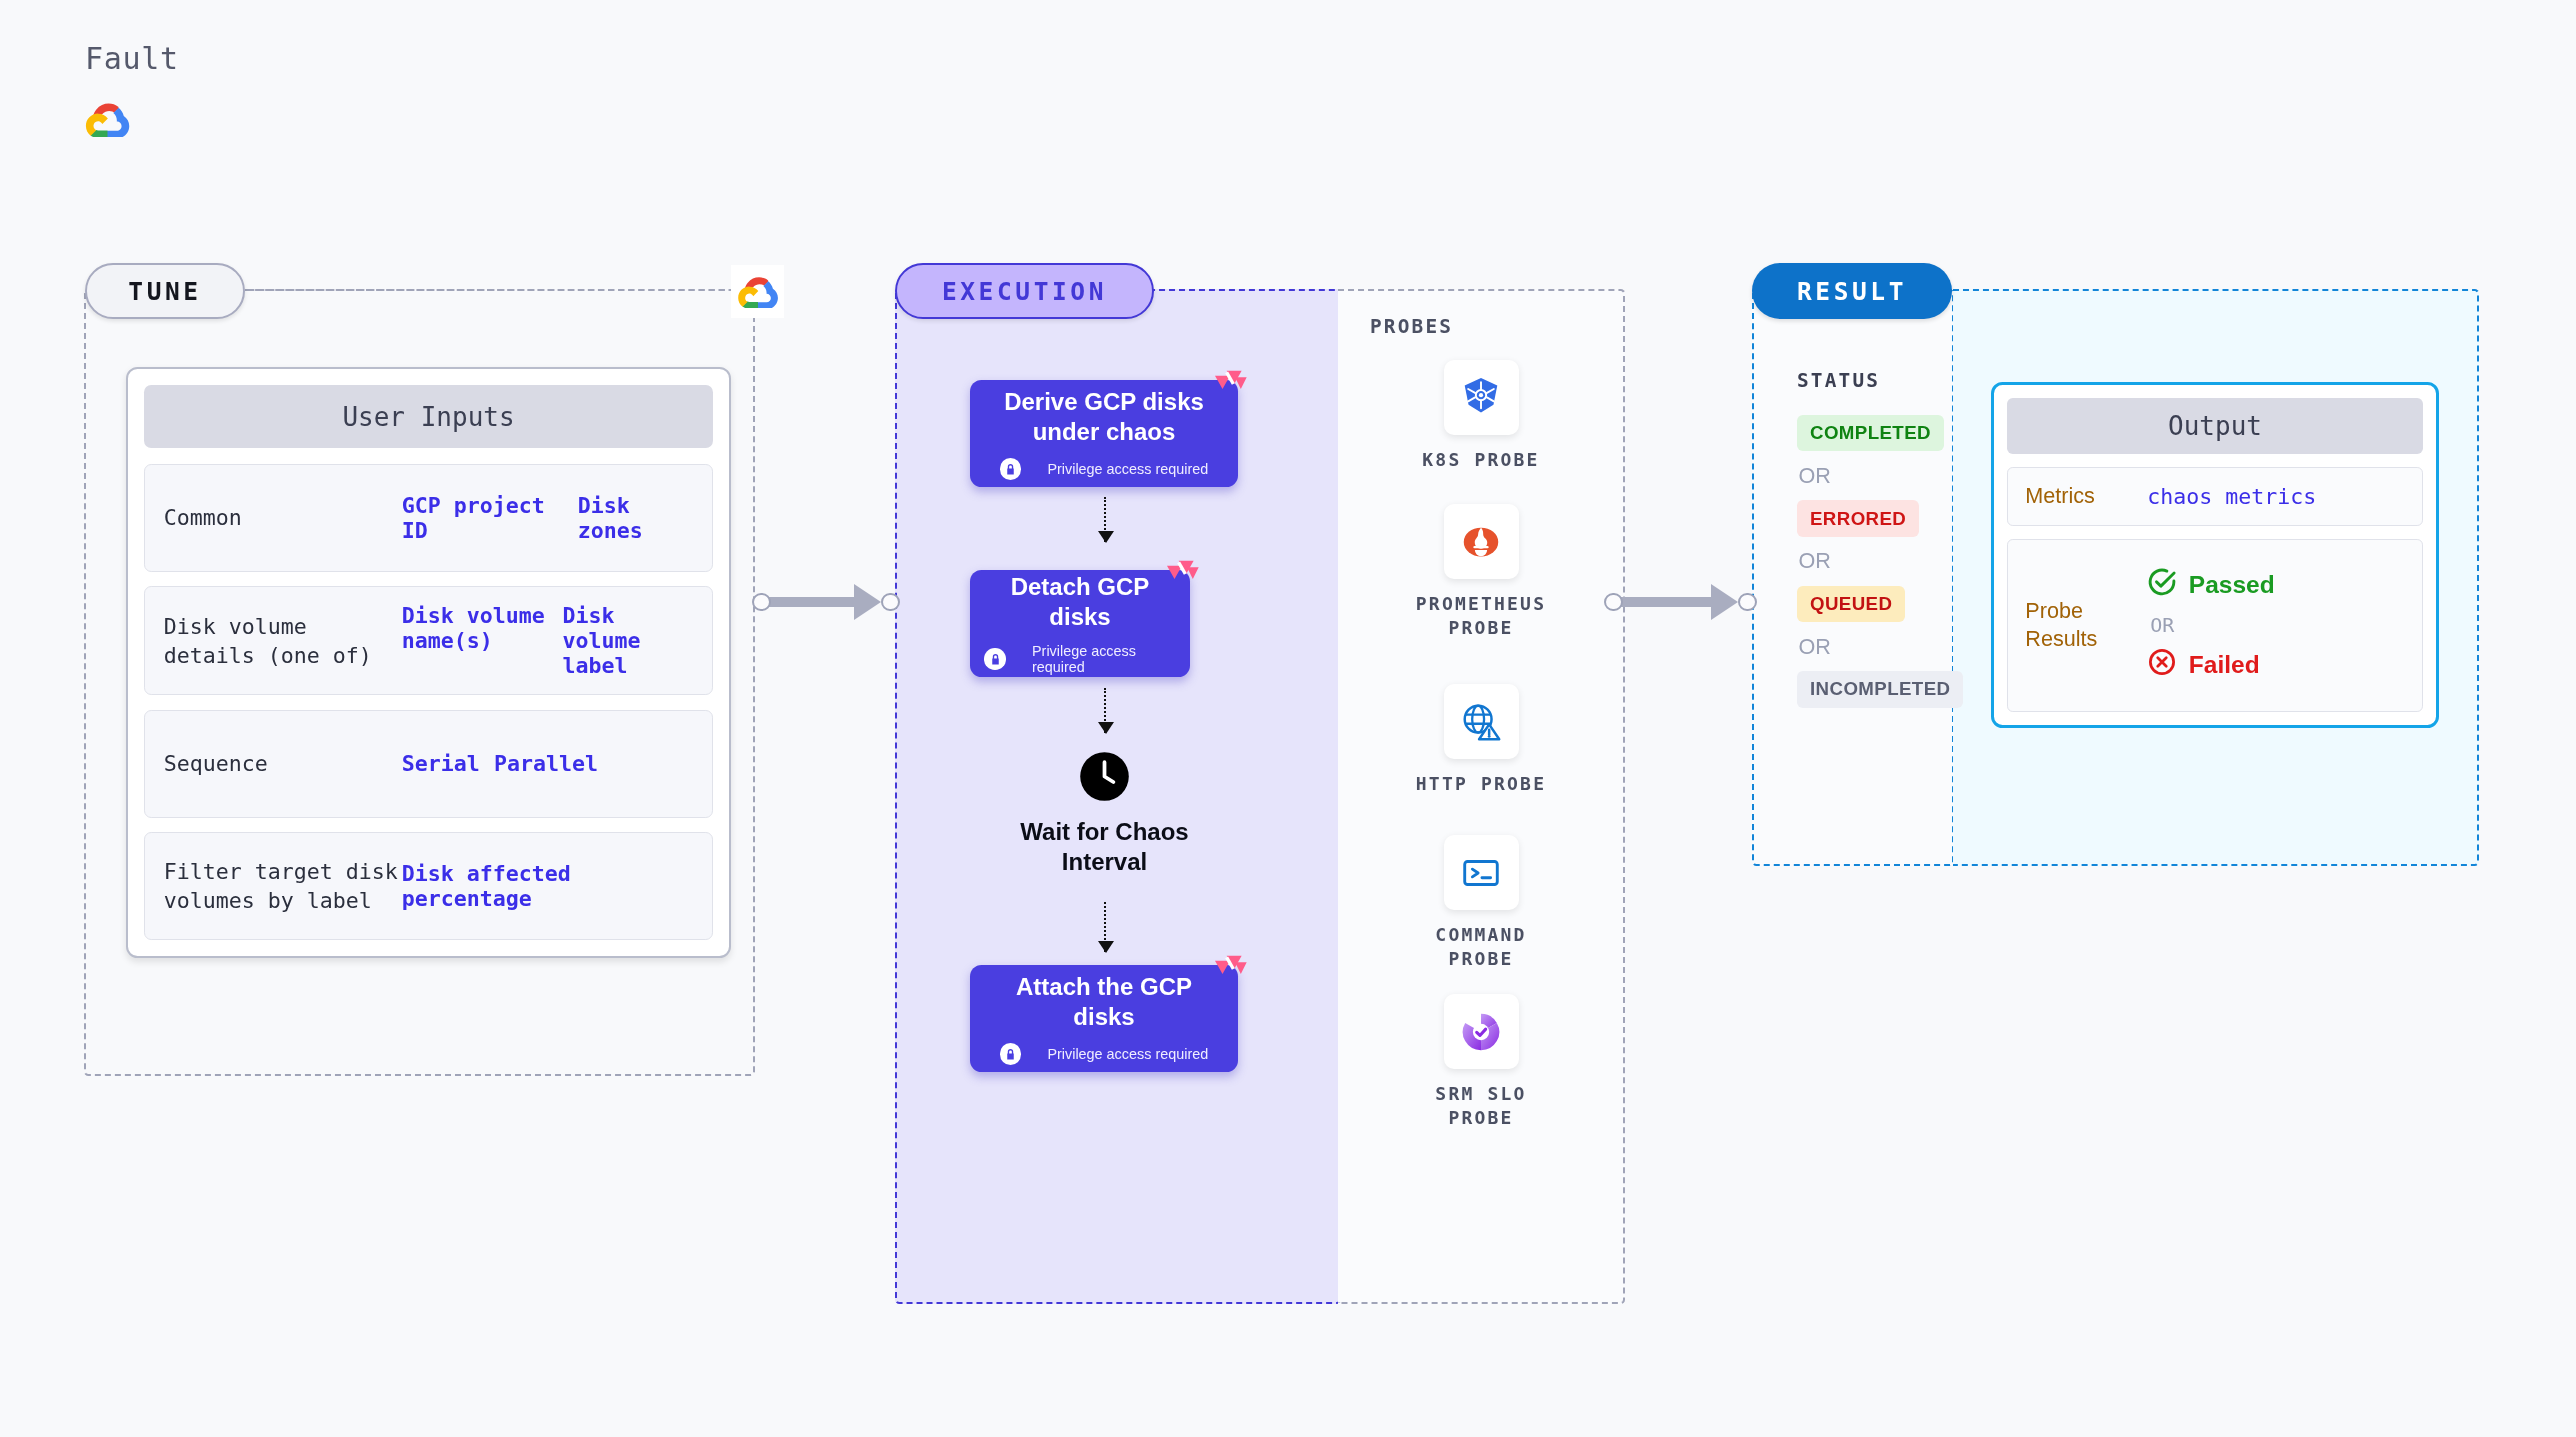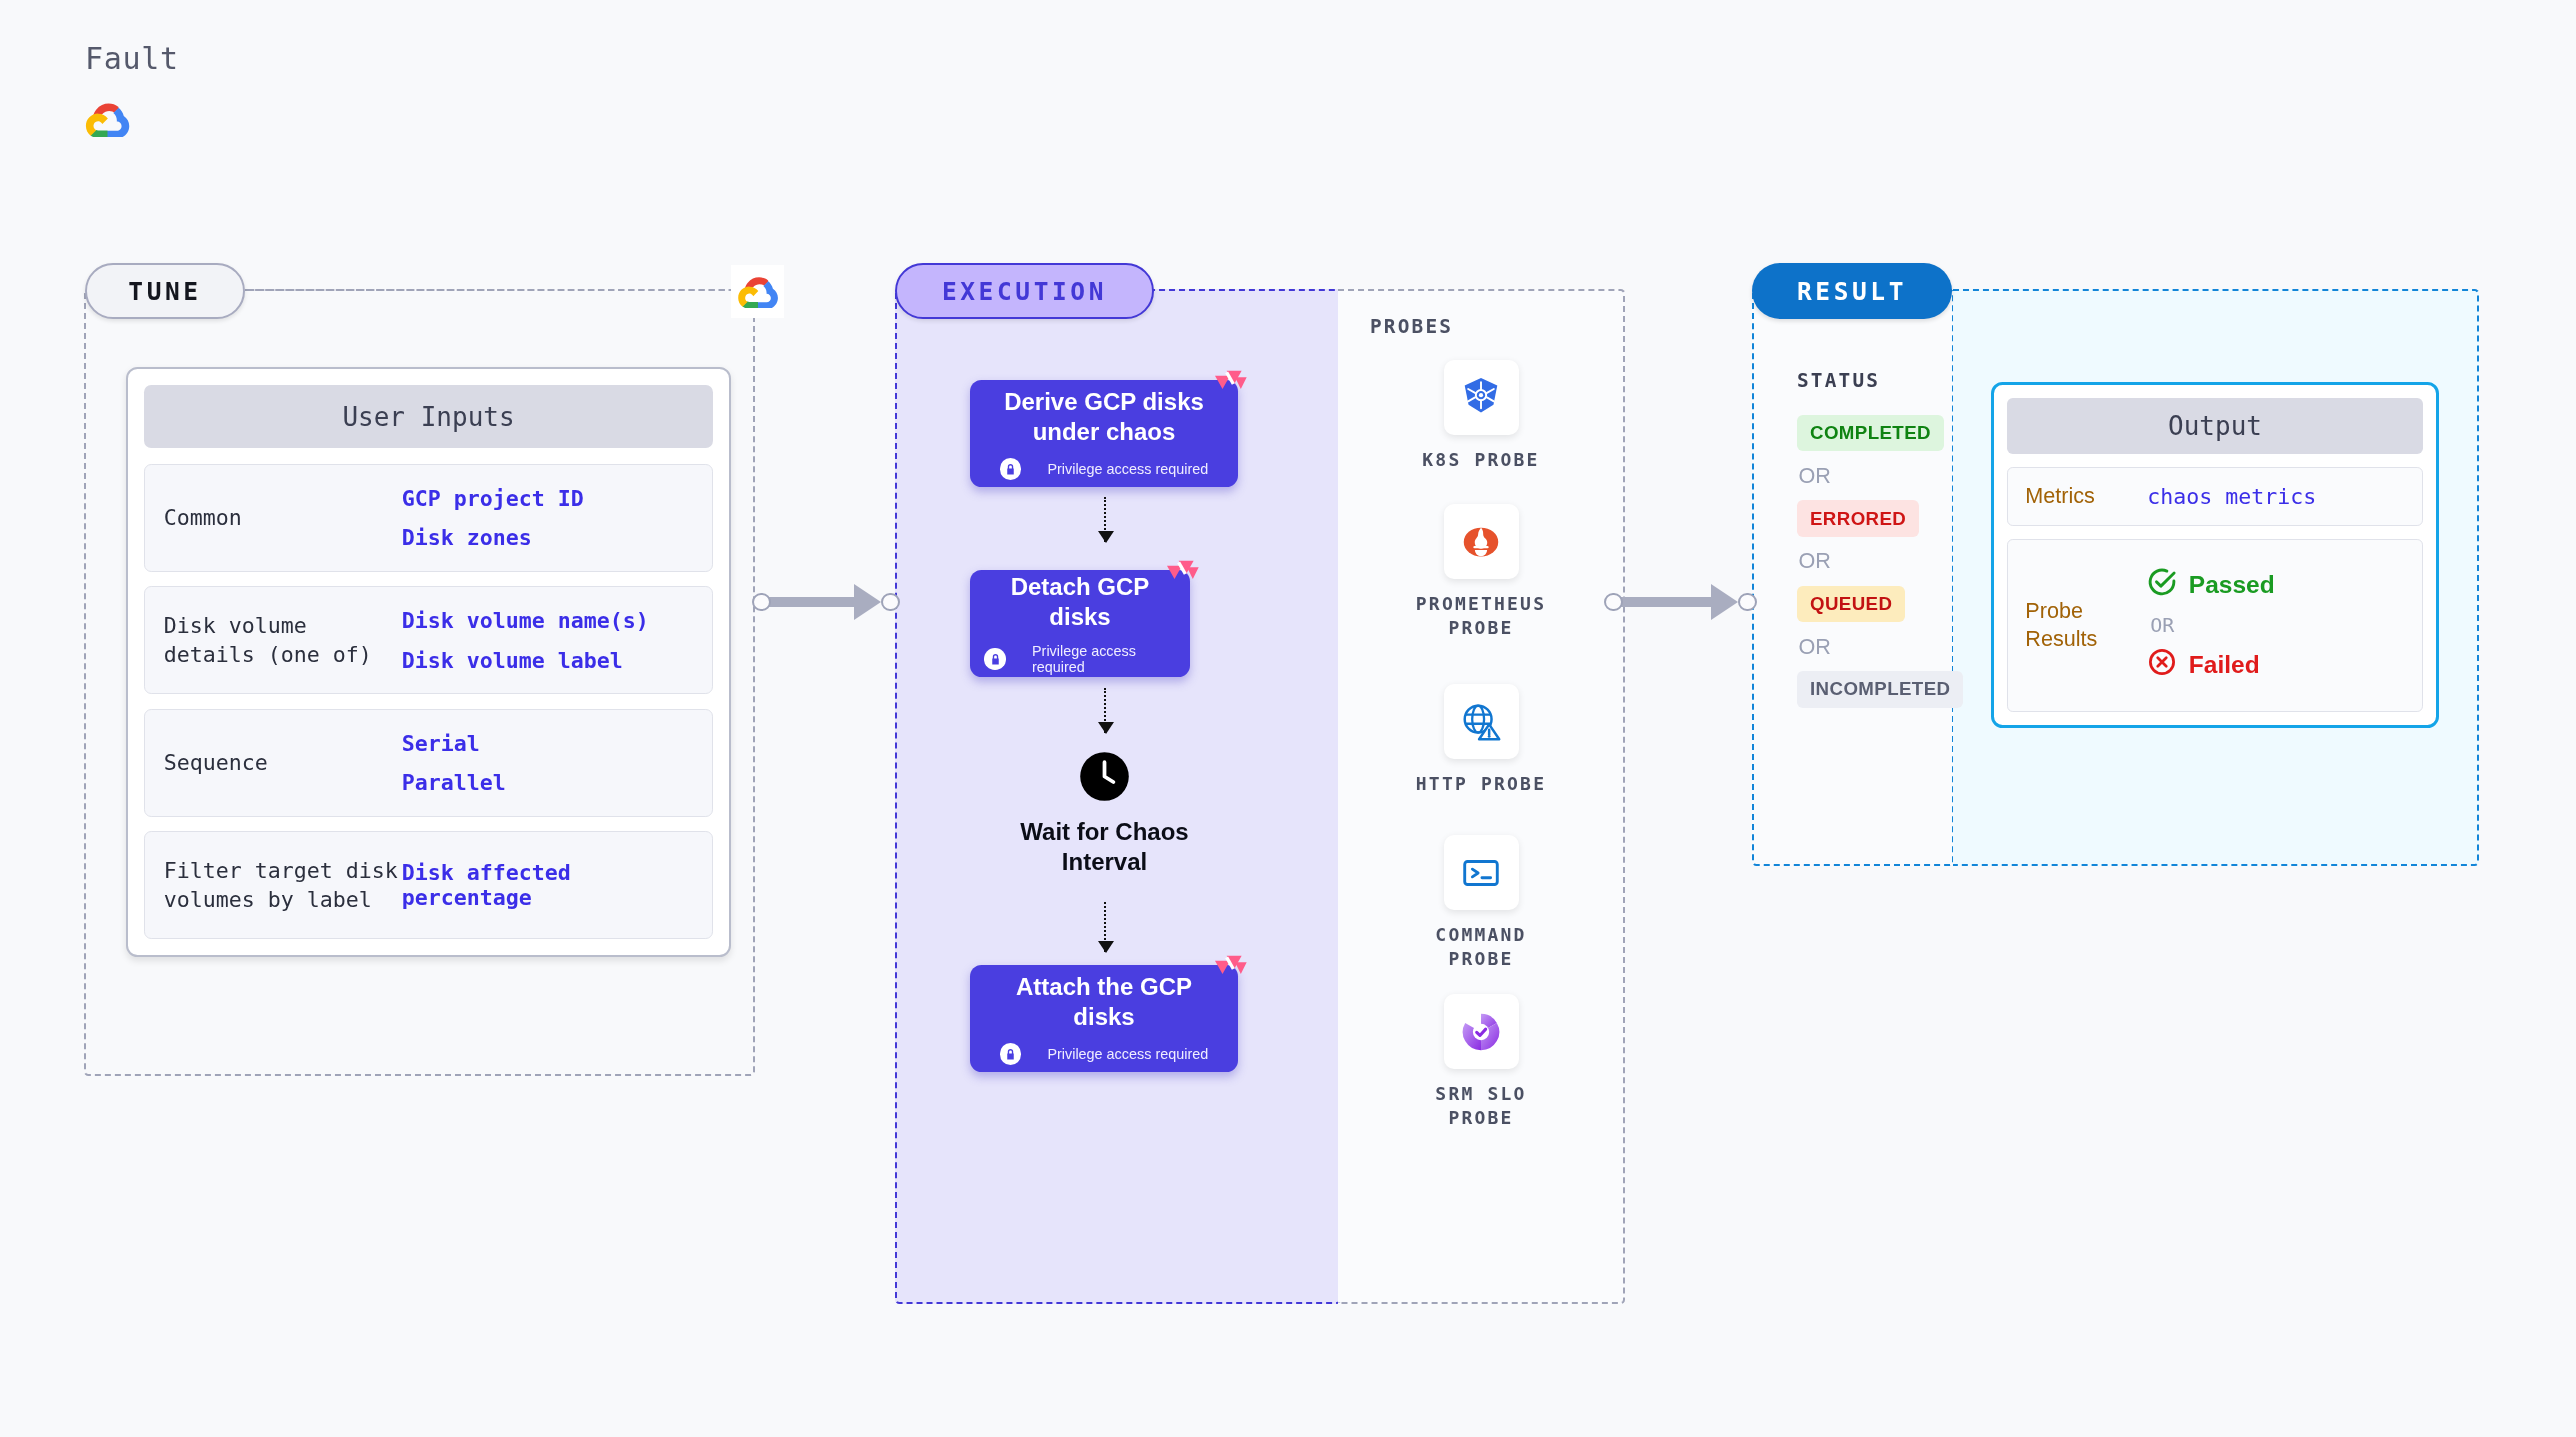--- a/index.html
+++ b/index.html
@@ -100,21 +100,21 @@
     display: flex; align-items: center;
     background: #f6f7fb; border: 1.4px solid #e0e2ea; border-radius: 7.2px;
     padding: 16px 18.7px; margin-bottom: 14.4px; min-height: 108px;
   }
   .ui-row:last-child { margin-bottom: 0; }
   .ui-key {
     width: 238px; flex: none;
     font-family: "DejaVu Sans Mono", monospace; font-size: 21.6px;
     color: #2b2f3d; line-height: 1.35;
   }
-  .ui-vals { display: flex; flex-direction: column; gap: 14.4px; }
+  .ui-vals { display: flex; flex-direction: row; gap: 14.4px; }
   .ui-val {
     font-family: "DejaVu Sans Mono", monospace; font-size: 21.6px;
     color: #3b2ee8; font-weight: 700;
   }
   .ui-vals.tight { gap: 4.3px; }
 
   
   .exec-card {
     position: absolute; background: #4a3ee0; border-radius: 11.5px;
     box-shadow: 0 4.3px 10px rgba(80,70,200,.35);

